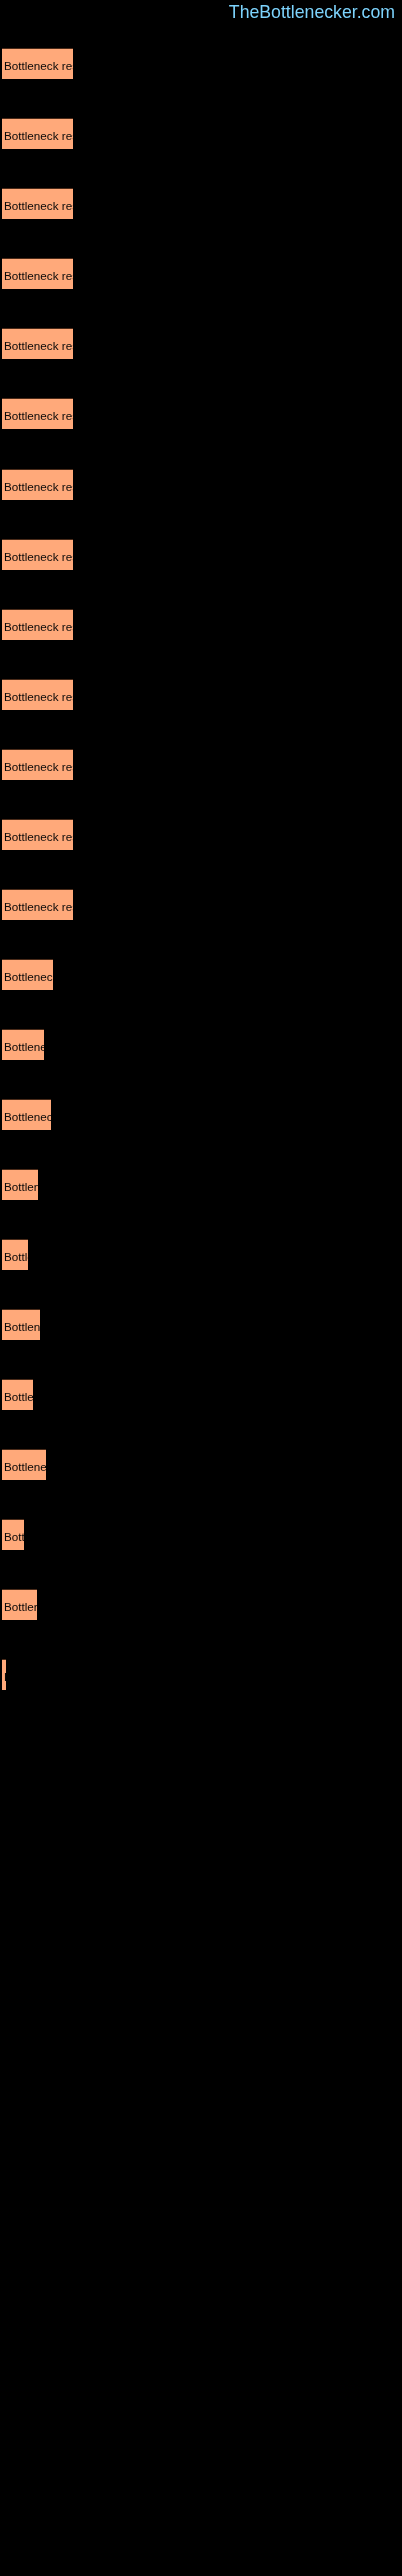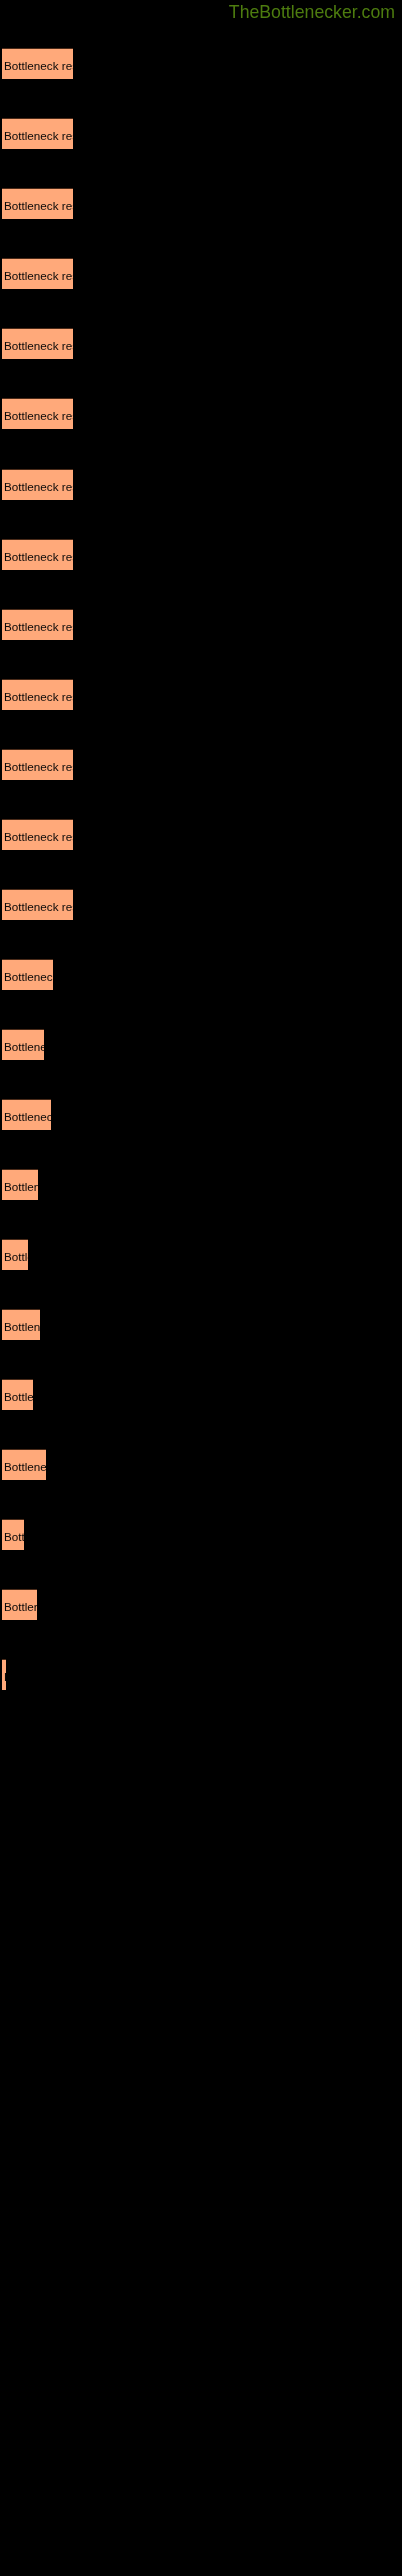--- a/index.html
+++ b/index.html
@@ -16,21 +16,21 @@
     position:absolute;
     left:0; top:0;
     width:403px; height:2576px;
   }
   .watermark{
     position:absolute;
     right:8px;
     top:1.6px;
     font-size:17.7px;
     line-height:21px;
-    color:#4d7c0f;
+    color:#7dd3fc;
     letter-spacing:0px;
     white-space:nowrap;
     font-family:"Liberation Sans", sans-serif;
   }
   .plot{
     position:absolute;
     left:0;
     top:0;
     width:403px;
     height:2576px;

